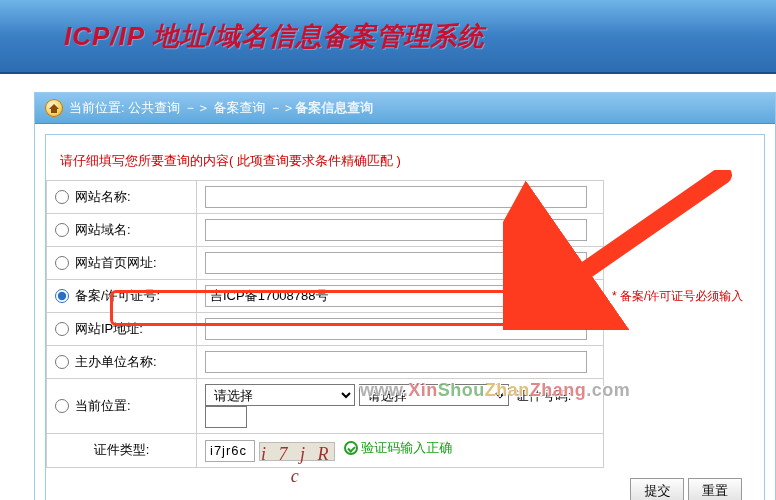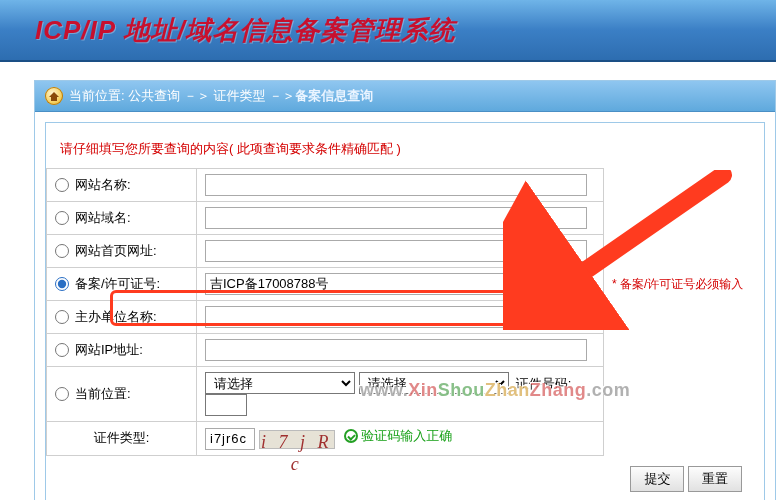--- a/index.html
+++ b/index.html
@@ -1,23 +1,23 @@
 <!DOCTYPE html>
 <html><head>
 <meta charset="utf-8">
 <style>
 * { box-sizing: border-box; margin: 0; padding: 0; }
 body { font-family: "Microsoft YaHei", Arial, sans-serif; font-size: 13px; background: #fff; width: 776px; overflow: hidden; }
 
 .header {
   background: linear-gradient(to bottom, #6fb4e8 0%, #3b7fc5 50%, #2d6db0 100%);
-  height: 62px;
+  height: 74px;
   display: flex;
   align-items: center;
-  padding-left: 35px;
+  padding-left: 64px;
   border-bottom: 2px solid #1a4f85;
 }
 .header-title {
   font-size: 26px;
   font-weight: bold;
   font-style: italic;
   color: #c8102e;
   letter-spacing: 1px;
   text-shadow: 1px 1px 0 rgba(255,255,255,0.3);
 }
@@ -151,21 +151,21 @@
 </div>
 
 <div class="spacer1"></div>
 
 <div class="panel">
   <div class="breadcrumb">
     <span class="home-icon"></span>
     <span class="bc-text">当前位置:</span>&nbsp;
     <span class="bc-link">公共查询</span>
     &nbsp;<span>－＞</span>&nbsp;
-    <span class="bc-link">证件类型</span>
+    <span class="bc-link">备案查询</span>
     &nbsp;<span>－＞</span>
     <span class="bc-bold">备案信息查询</span>
   </div>
 
   <div class="inner-wrap">
     <div class="inner-panel">
 
       <div class="instruction">请仔细填写您所要查询的内容( 此项查询要求条件精确匹配 )</div>
 
       <table class="form">
@@ -207,31 +207,31 @@
             <span>备案/许可证号:</span>
           </label>
                 </td>
           <td class="input-cell"><input type="text" class="in-normal" value="吉ICP备17008788号" style=""></td>
           <td class="note">* 备案/许可证号必须输入</td>
         </tr>
         <tr>
           <td class="label">
                   <label>
             <input type="radio" name="q" style="">
+            <span>网站IP地址:</span>
+          </label>
+                </td>
+          <td class="input-cell"><input type="text" class="in-normal" style=""></td>
+          <td class="note"></td>
+        </tr>
+        <tr>
+          <td class="label">
+                  <label>
+            <input type="radio" name="q" style="">
             <span>主办单位名称:</span>
-          </label>
-                </td>
-          <td class="input-cell"><input type="text" class="in-normal" style=""></td>
-          <td class="note"></td>
-        </tr>
-        <tr>
-          <td class="label">
-                  <label>
-            <input type="radio" name="q" style="">
-            <span>网站IP地址:</span>
           </label>
                 </td>
           <td class="input-cell"><input type="text" class="in-normal" style=""></td>
           <td class="note"></td>
         </tr>
         <tr>
           <td class="label">
                   <label>
             <input type="radio" name="q" style="">
             <span>当前位置:</span>

